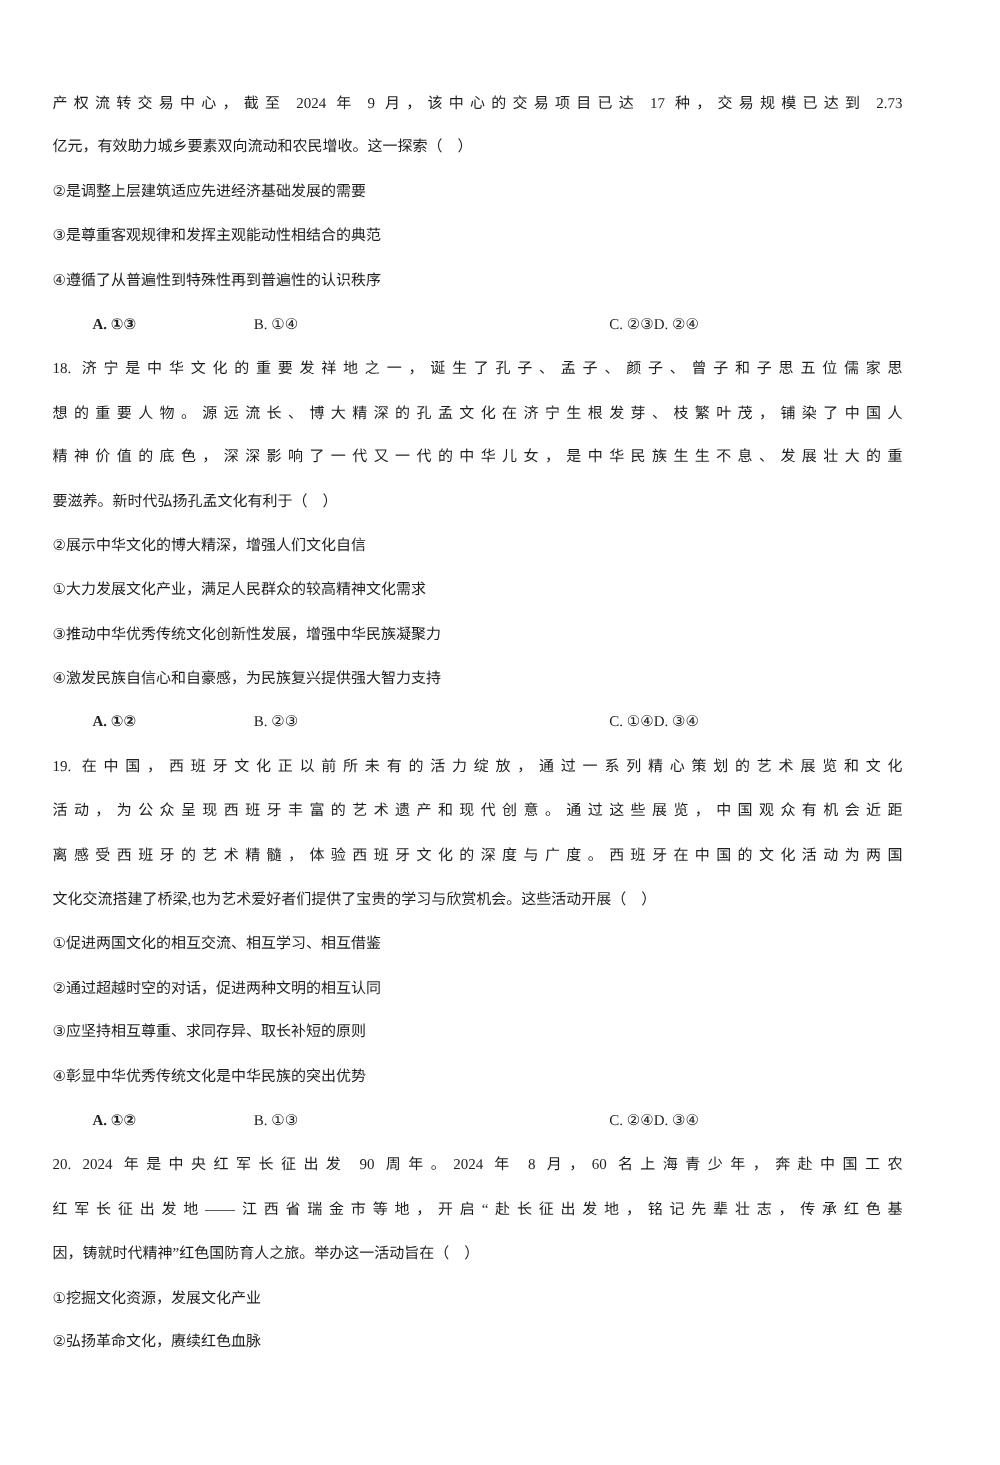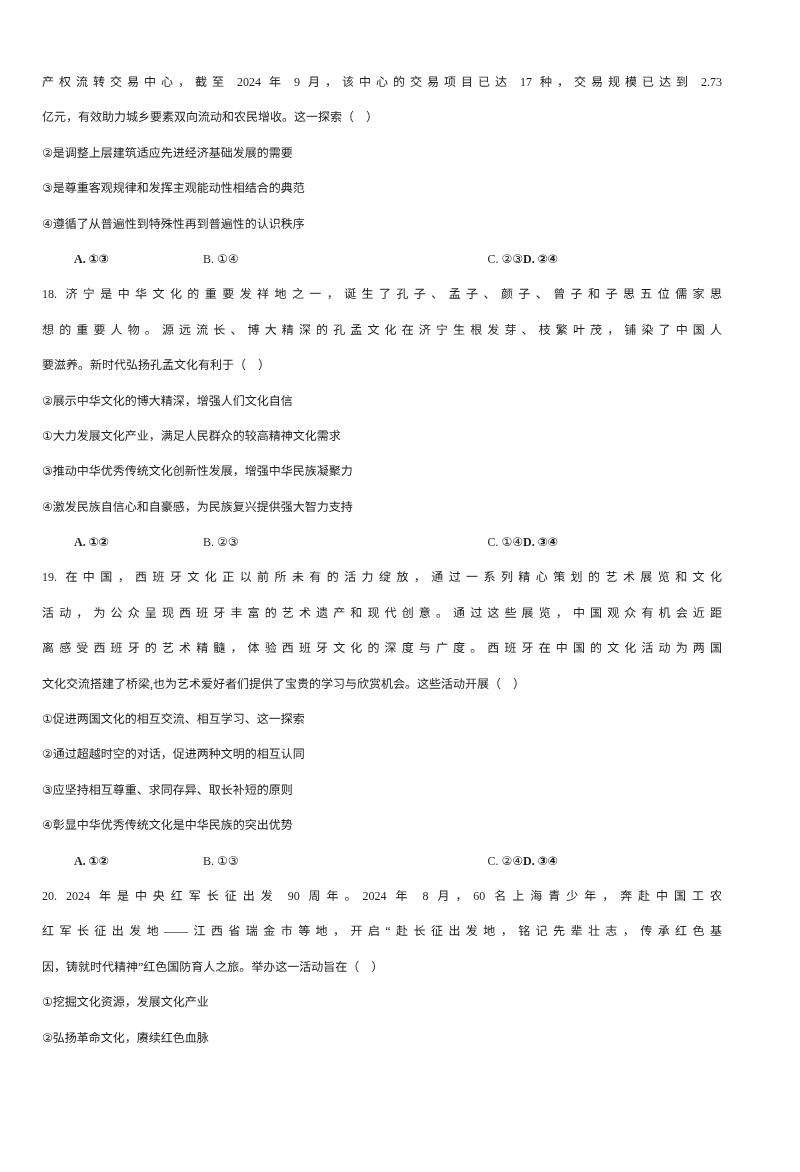--- a/index.html
+++ b/index.html
@@ -37,21 +37,21 @@
     padding-left: 32px;
     box-sizing: border-box;
   }
   .choice {
     display: inline-block;
     white-space: nowrap;
   }
   .choice.c1 { width: 129px; font-weight: bold; }
   .choice.c2 { width: 161px; }
   .choice.c3 { width: 159px; text-align: right; }
-  .choice.c4 { flex: 1; font-weight: bold; }
+  .choice.c4 { flex: 1; }
 </style>
 </head>
 <body>
 
 <div class="page">
 
   <section>
     <div class="line justify">产权流转交易中心，截至 2024 年 9 月，该中心的交易项目已达 17 种，交易规模已达到 2.73</div>
     <div class="line">亿元，有效助力城乡要素双向流动和农民增收。这一探索（　）</div>
     <div class="line">②是调整上层建筑适应先进经济基础发展的需要</div>
@@ -61,39 +61,40 @@
       <span class="choice c1">A. ①③</span>
       <span class="choice c2">B. ①④</span>
       <span class="choice c3">C. ②③</span>
       <span class="choice c4">D. ②④</span>
     </div>
   </section>
 
   <section>
     <div class="line justify">18. 济宁是中华文化的重要发祥地之一，诞生了孔子、孟子、颜子、曾子和子思五位儒家思</div>
     <div class="line justify">想的重要人物。源远流长、博大精深的孔孟文化在济宁生根发芽、枝繁叶茂，铺染了中国人</div>
+    <div class="line justify">精神价值的底色，深深影响了一代又一代的中华儿女，是中华民族生生不息、发展壮大的重</div>
     <div class="line">要滋养。新时代弘扬孔孟文化有利于（　）</div>
     <div class="line">②展示中华文化的博大精深，增强人们文化自信</div>
     <div class="line">①大力发展文化产业，满足人民群众的较高精神文化需求</div>
     <div class="line">③推动中华优秀传统文化创新性发展，增强中华民族凝聚力</div>
     <div class="line">④激发民族自信心和自豪感，为民族复兴提供强大智力支持</div>
     <div class="choices">
       <span class="choice c1">A. ①②</span>
       <span class="choice c2">B. ②③</span>
       <span class="choice c3">C. ①④</span>
       <span class="choice c4">D. ③④</span>
     </div>
   </section>
 
   <section>
     <div class="line justify">19. 在中国，西班牙文化正以前所未有的活力绽放，通过一系列精心策划的艺术展览和文化</div>
     <div class="line justify">活动，为公众呈现西班牙丰富的艺术遗产和现代创意。通过这些展览，中国观众有机会近距</div>
     <div class="line justify">离感受西班牙的艺术精髓，体验西班牙文化的深度与广度。西班牙在中国的文化活动为两国</div>
     <div class="line">文化交流搭建了桥梁,也为艺术爱好者们提供了宝贵的学习与欣赏机会。这些活动开展（　）</div>
-    <div class="line">①促进两国文化的相互交流、相互学习、这一探索</div>
+    <div class="line">①促进两国文化的相互交流、相互学习、相互借鉴</div>
     <div class="line">②通过超越时空的对话，促进两种文明的相互认同</div>
     <div class="line">③应坚持相互尊重、求同存异、取长补短的原则</div>
     <div class="line">④彰显中华优秀传统文化是中华民族的突出优势</div>
     <div class="choices">
       <span class="choice c1">A. ①②</span>
       <span class="choice c2">B. ①③</span>
       <span class="choice c3">C. ②④</span>
       <span class="choice c4">D. ③④</span>
     </div>
   </section>

